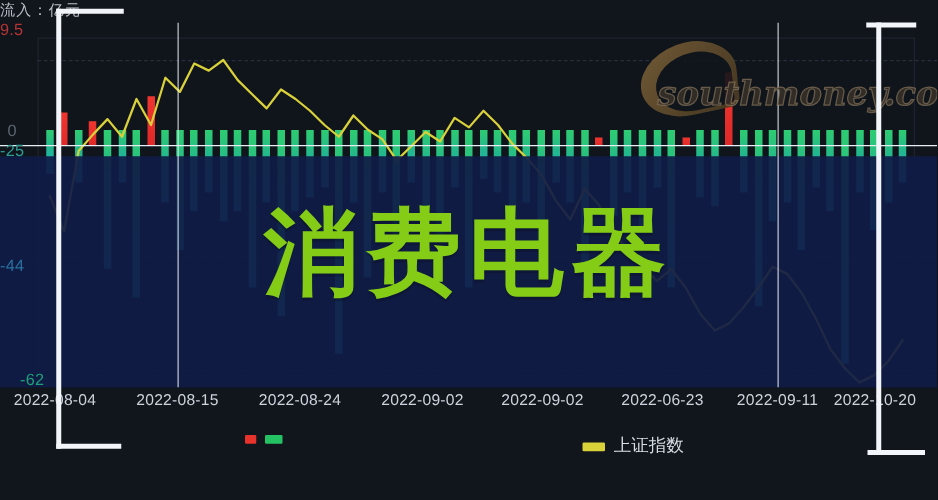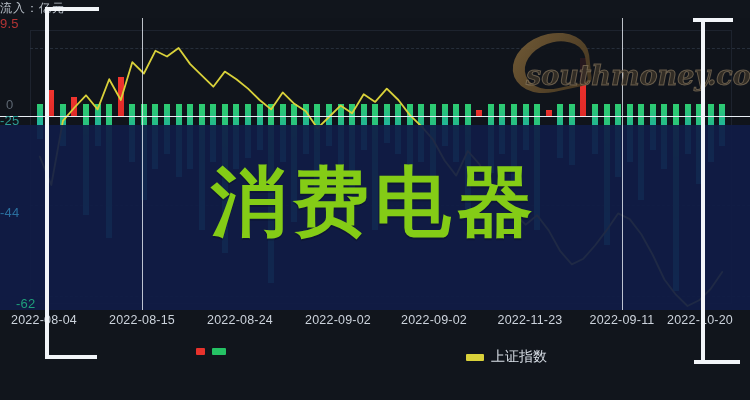--- a/index.html
+++ b/index.html
@@ -368,21 +368,21 @@
     <div class="wm-swoosh"></div>
     <div class="wm-en">southmoney.com</div>
   </div>
 
   <div class="xaxis" id="xaxis">
       <div class="xlab" style="left: 44px;">2022-08-04</div>
       <div class="xlab" style="left: 142px;">2022-08-15</div>
       <div class="xlab" style="left: 240px;">2022-08-24</div>
       <div class="xlab" style="left: 338px;">2022-09-02</div>
       <div class="xlab" style="left: 434px;">2022-09-02</div>
-      <div class="xlab" style="left: 530px;">2022-11-23</div>
+      <div class="xlab" style="left: 530px;">2022-06-23</div>
       <div class="xlab" style="left: 622px;">2022-09-11</div>
       <div class="xlab" style="left: 700px;">2022-10-20</div>
     </div>
 
   <div class="legend">
     <div class="legend-item a">
       <span class="sw sw-red"></span>
       <span class="sw sw-green"></span>
     </div>
     <div class="legend-item b">

